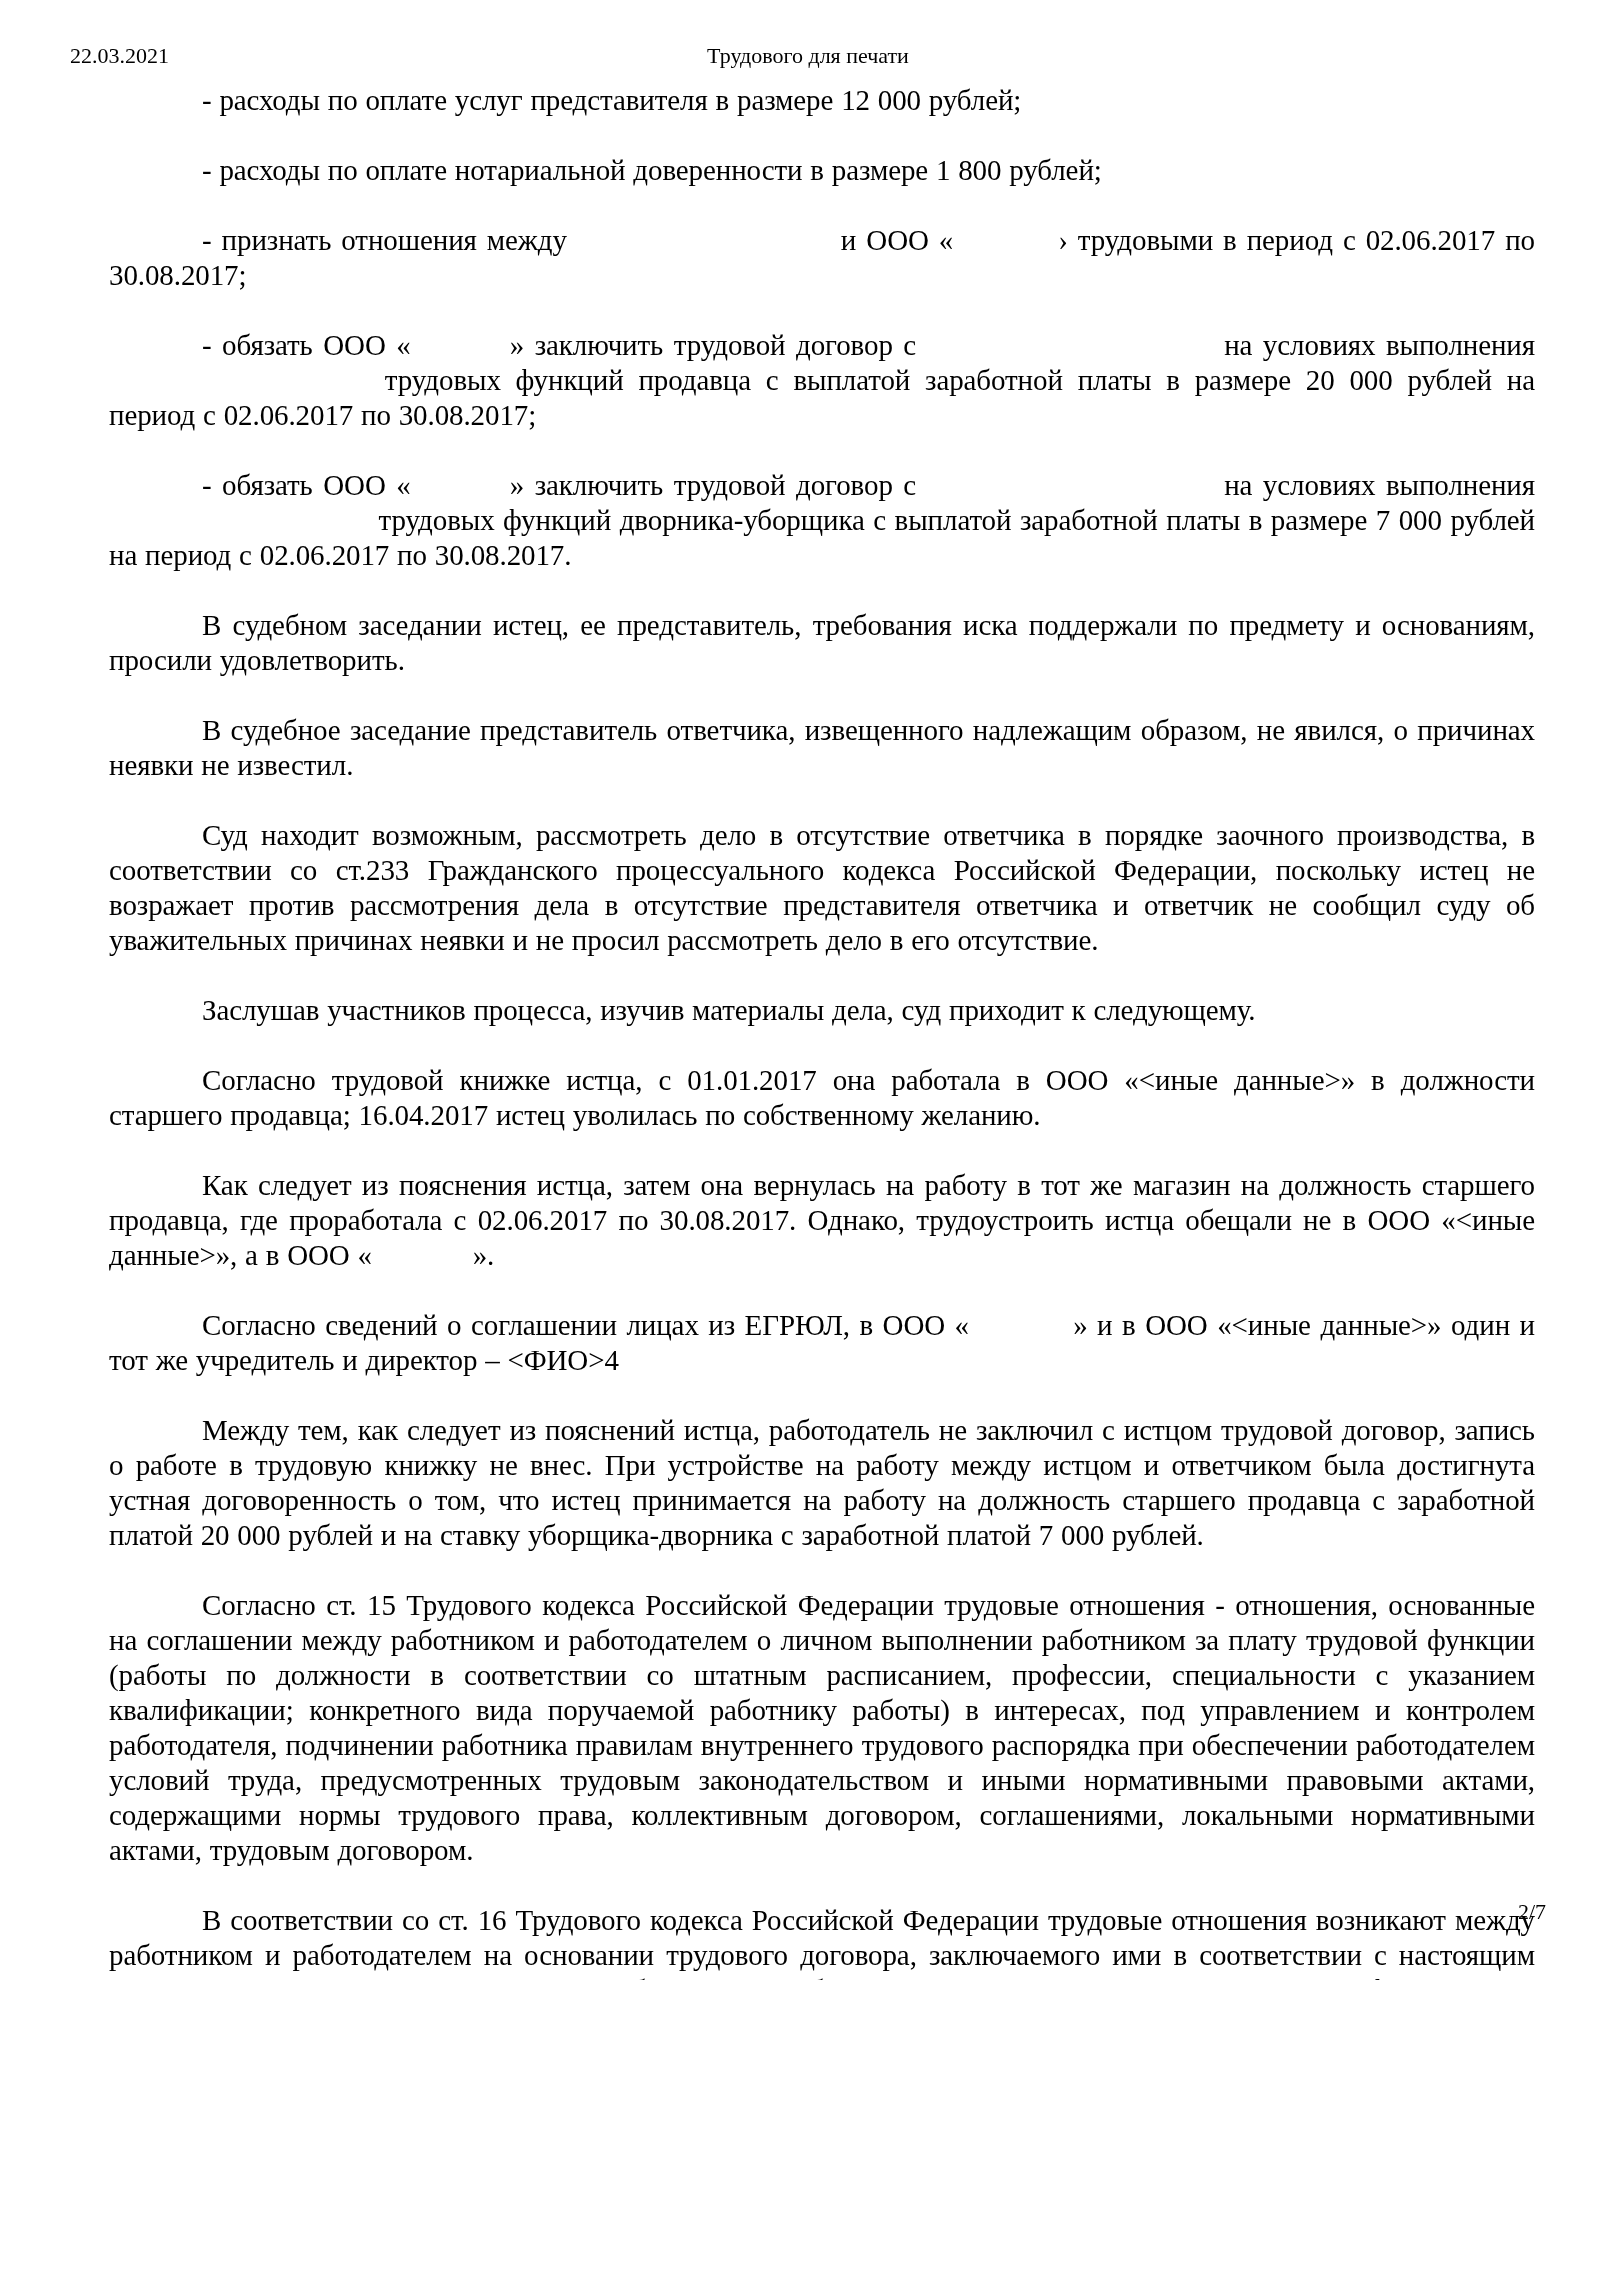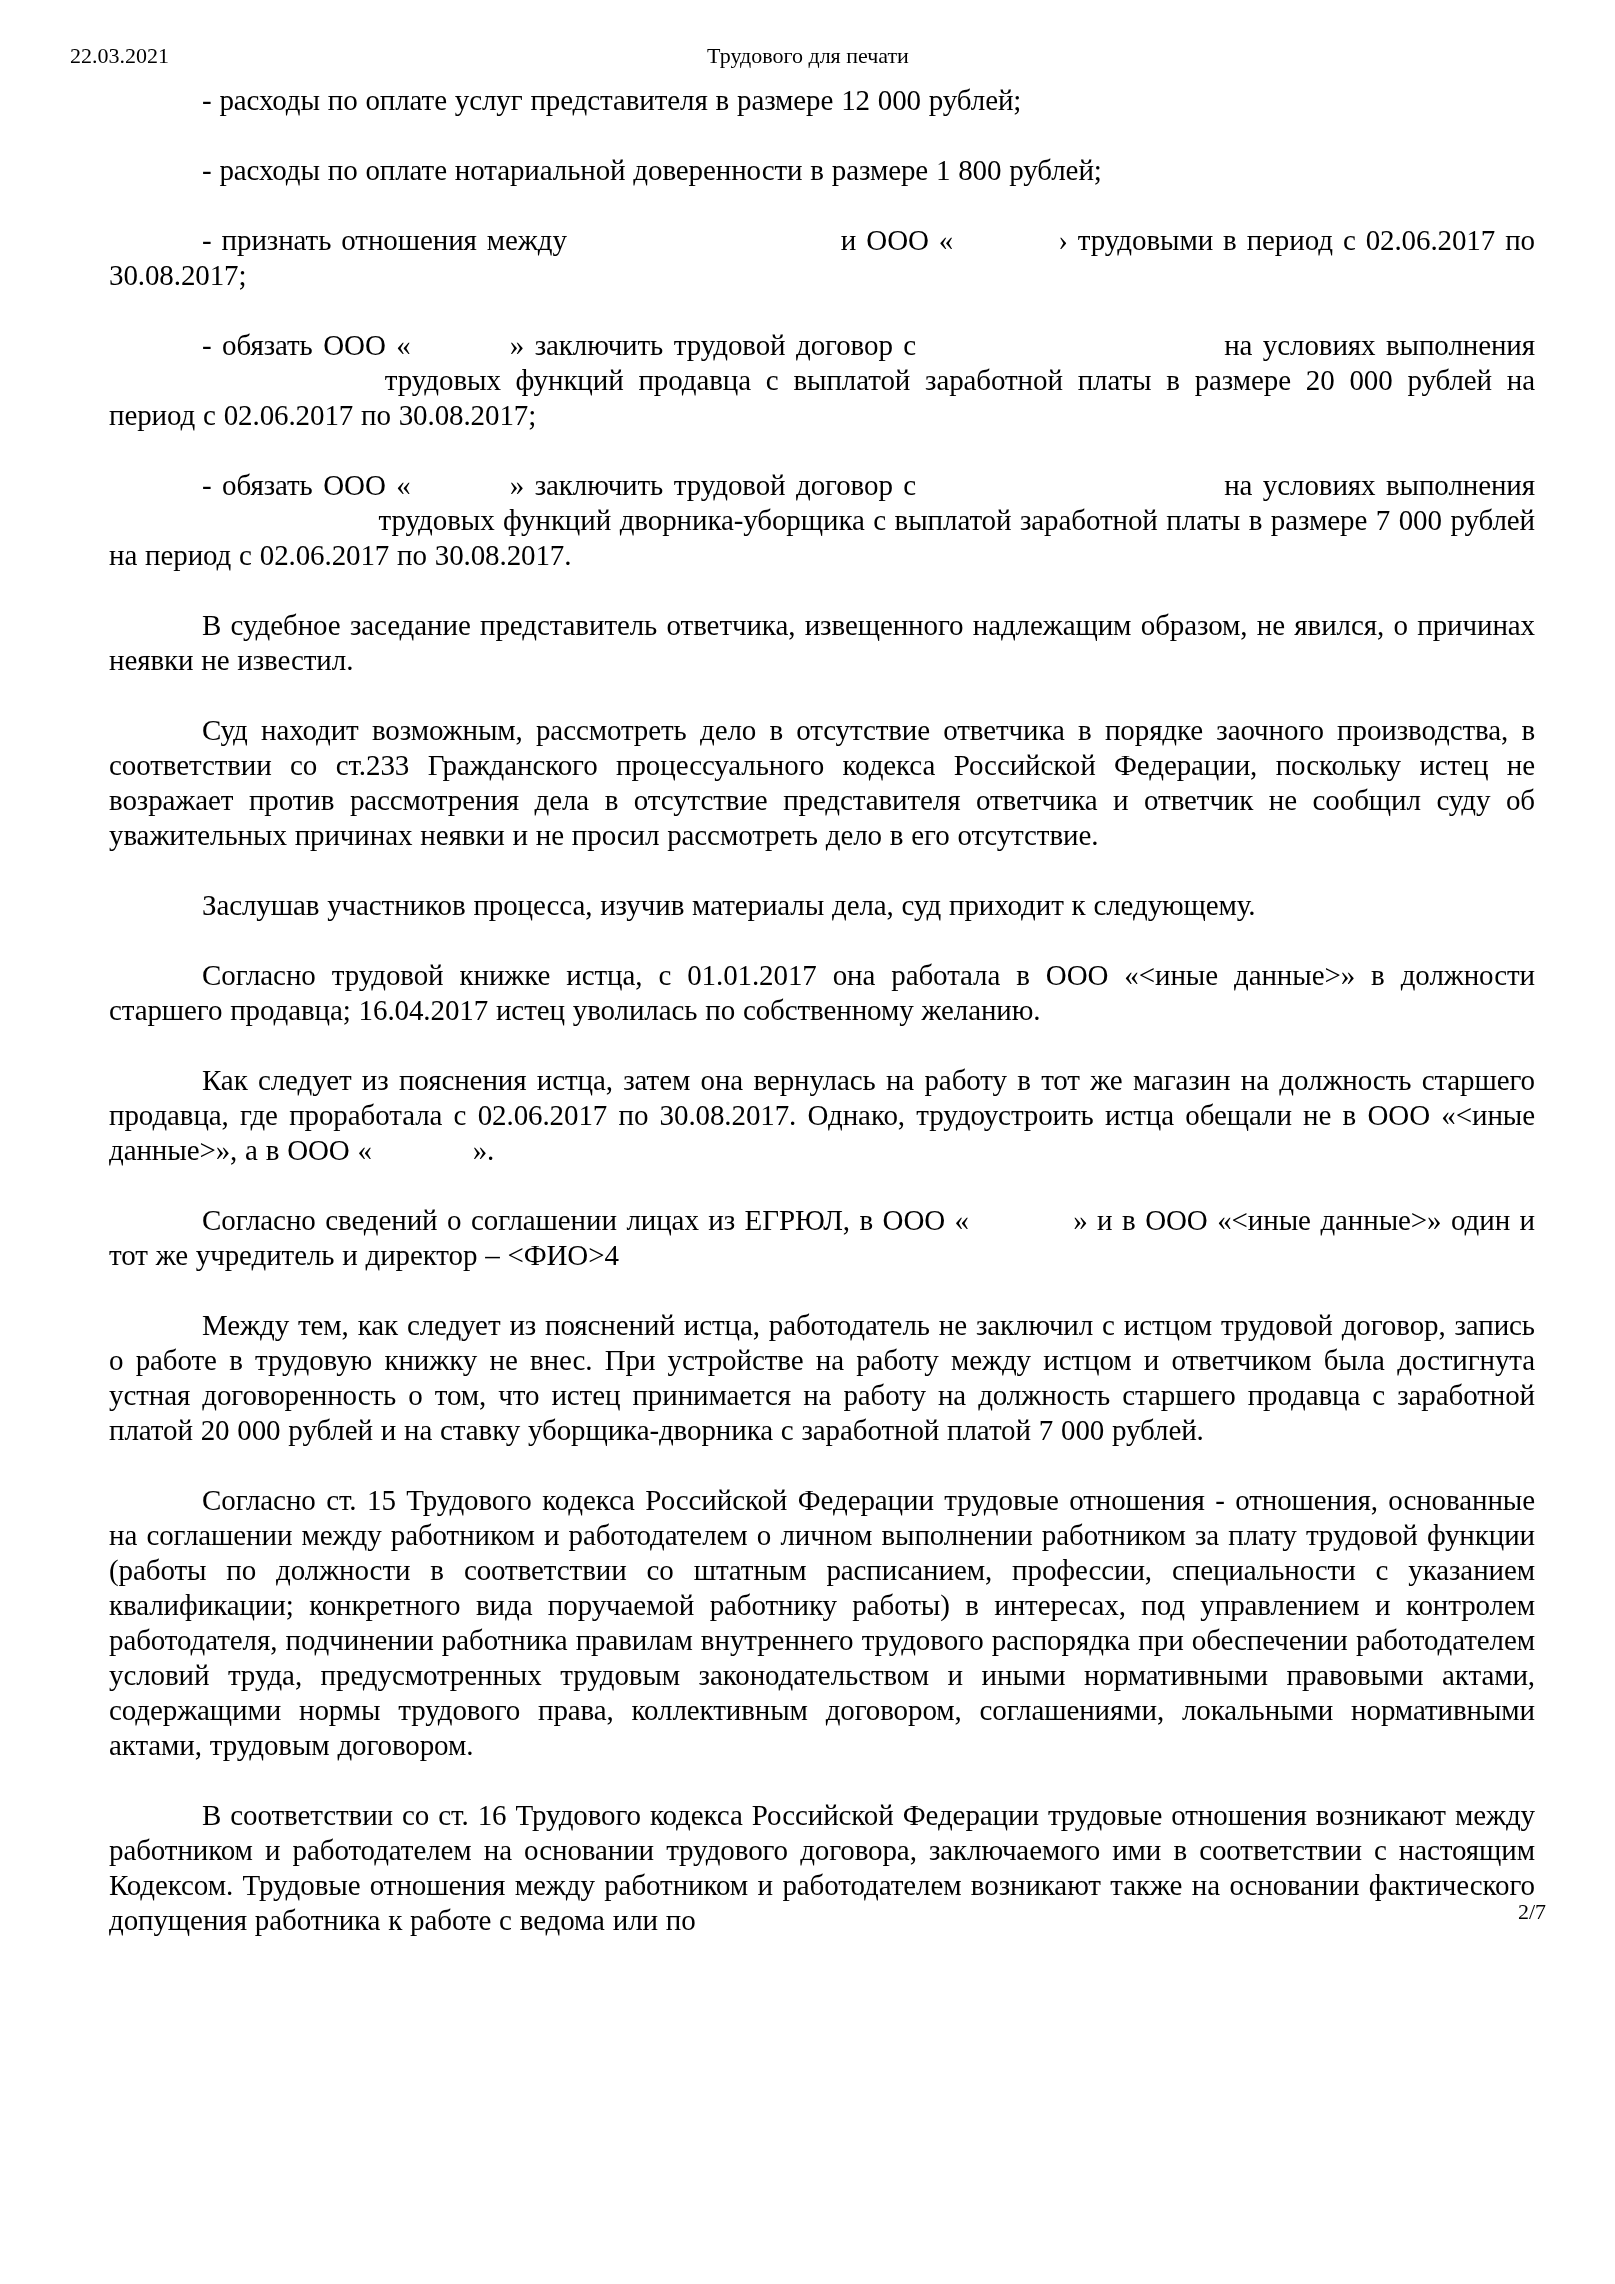--- a/index.html
+++ b/index.html
@@ -78,20 +78,21 @@
     <span class="print-date">22.03.2021</span>
     <span class="print-title">Трудового для печати</span>
   </div>
 
   <div class="doc-body">
       <p class="para"><span>- расходы по оплате услуг представителя в размере 12 000 рублей;</span></p>
       <p class="para"><span>- расходы по оплате нотариальной доверенности в размере 1 800 рублей;</span></p>
       <p class="para"><span>- признать отношения между</span> <span class="gap" style="width: 254px;"></span> <span>и ООО «</span> <span class="gap" style="width: 85px;"></span> <span>› трудовыми в период с 02.06.2017 по 30.08.2017;</span></p>
       <p class="para"><span>- обязать ООО «</span> <span class="gap" style="width: 78px;"></span> <span>» заключить трудовой договор с</span> <span class="gap" style="width: 287px;"></span> <span>на условиях выполнения</span> <span class="gap" style="width: 261px;"></span> <span>трудовых функций продавца с выплатой заработной платы в размере 20 000 рублей на период с 02.06.2017 по 30.08.2017;</span></p>
       <p class="para"><span>- обязать ООО «</span> <span class="gap" style="width: 78px;"></span> <span>» заключить трудовой договор с</span> <span class="gap" style="width: 287px;"></span> <span>на условиях выполнения</span> <span class="gap" style="width: 261px;"></span> <span>трудовых функций дворника-уборщика с выплатой заработной платы в размере 7 000 рублей на период с 02.06.2017 по 30.08.2017.</span></p>
+      <p class="para"><span>В судебном заседании истец, ее представитель, требования иска поддержали по предмету и основаниям, просили удовлетворить.</span></p>
       <p class="para"><span>В судебное заседание представитель ответчика, извещенного надлежащим образом, не явился, о причинах неявки не известил.</span></p>
       <p class="para"><span>Суд находит возможным, рассмотреть дело в отсутствие ответчика в порядке заочного производства, в соответствии со ст.233 Гражданского процессуального кодекса Российской Федерации, поскольку истец не возражает против рассмотрения дела в отсутствие представителя ответчика и ответчик не сообщил суду об уважительных причинах неявки и не просил рассмотреть дело в его отсутствие.</span></p>
       <p class="para"><span>Заслушав участников процесса, изучив материалы дела, суд приходит к следующему.</span></p>
       <p class="para"><span>Согласно трудовой книжке истца, с 01.01.2017 она работала в ООО «&lt;иные данные&gt;» в должности старшего продавца; 16.04.2017 истец уволилась по собственному желанию.</span></p>
       <p class="para"><span>Как следует из пояснения истца, затем она вернулась на работу в тот же магазин на должность старшего продавца, где проработала с 02.06.2017 по 30.08.2017. Однако, трудоустроить истца обещали не в ООО «&lt;иные данные&gt;», а в ООО «</span> <span class="gap" style="width: 85px;"></span> <span>».</span></p>
       <p class="para"><span>Согласно сведений о соглашении лицах из ЕГРЮЛ, в ООО «</span> <span class="gap" style="width: 85px;"></span> <span>» и в ООО «&lt;иные данные&gt;» один и тот же учредитель и директор – &lt;ФИО&gt;4</span></p>
       <p class="para"><span>Между тем, как следует из пояснений истца, работодатель не заключил с истцом трудовой договор, запись о работе в трудовую книжку не внес. При устройстве на работу между истцом и ответчиком была достигнута устная договоренность о том, что истец принимается на работу на должность старшего продавца с заработной платой 20 000 рублей и на ставку уборщика-дворника с заработной платой 7 000 рублей.</span></p>
       <p class="para"><span>Согласно ст. 15 Трудового кодекса Российской Федерации трудовые отношения - отношения, основанные на соглашении между работником и работодателем о личном выполнении работником за плату трудовой функции (работы по должности в соответствии со штатным расписанием, профессии, специальности с указанием квалификации; конкретного вида поручаемой работнику работы) в интересах, под управлением и контролем работодателя, подчинении работника правилам внутреннего трудового распорядка при обеспечении работодателем условий труда, предусмотренных трудовым законодательством и иными нормативными правовыми актами, содержащими нормы трудового права, коллективным договором, соглашениями, локальными нормативными актами, трудовым договором.</span></p>
       <p class="para"><span>В соответствии со ст. 16 Трудового кодекса Российской Федерации трудовые отношения возникают между работником и работодателем на основании трудового договора, заключаемого ими в соответствии с настоящим Кодексом. Трудовые отношения между работником и работодателем возникают также на основании фактического допущения работника к работе с ведома или по</span></p>
     </div>

